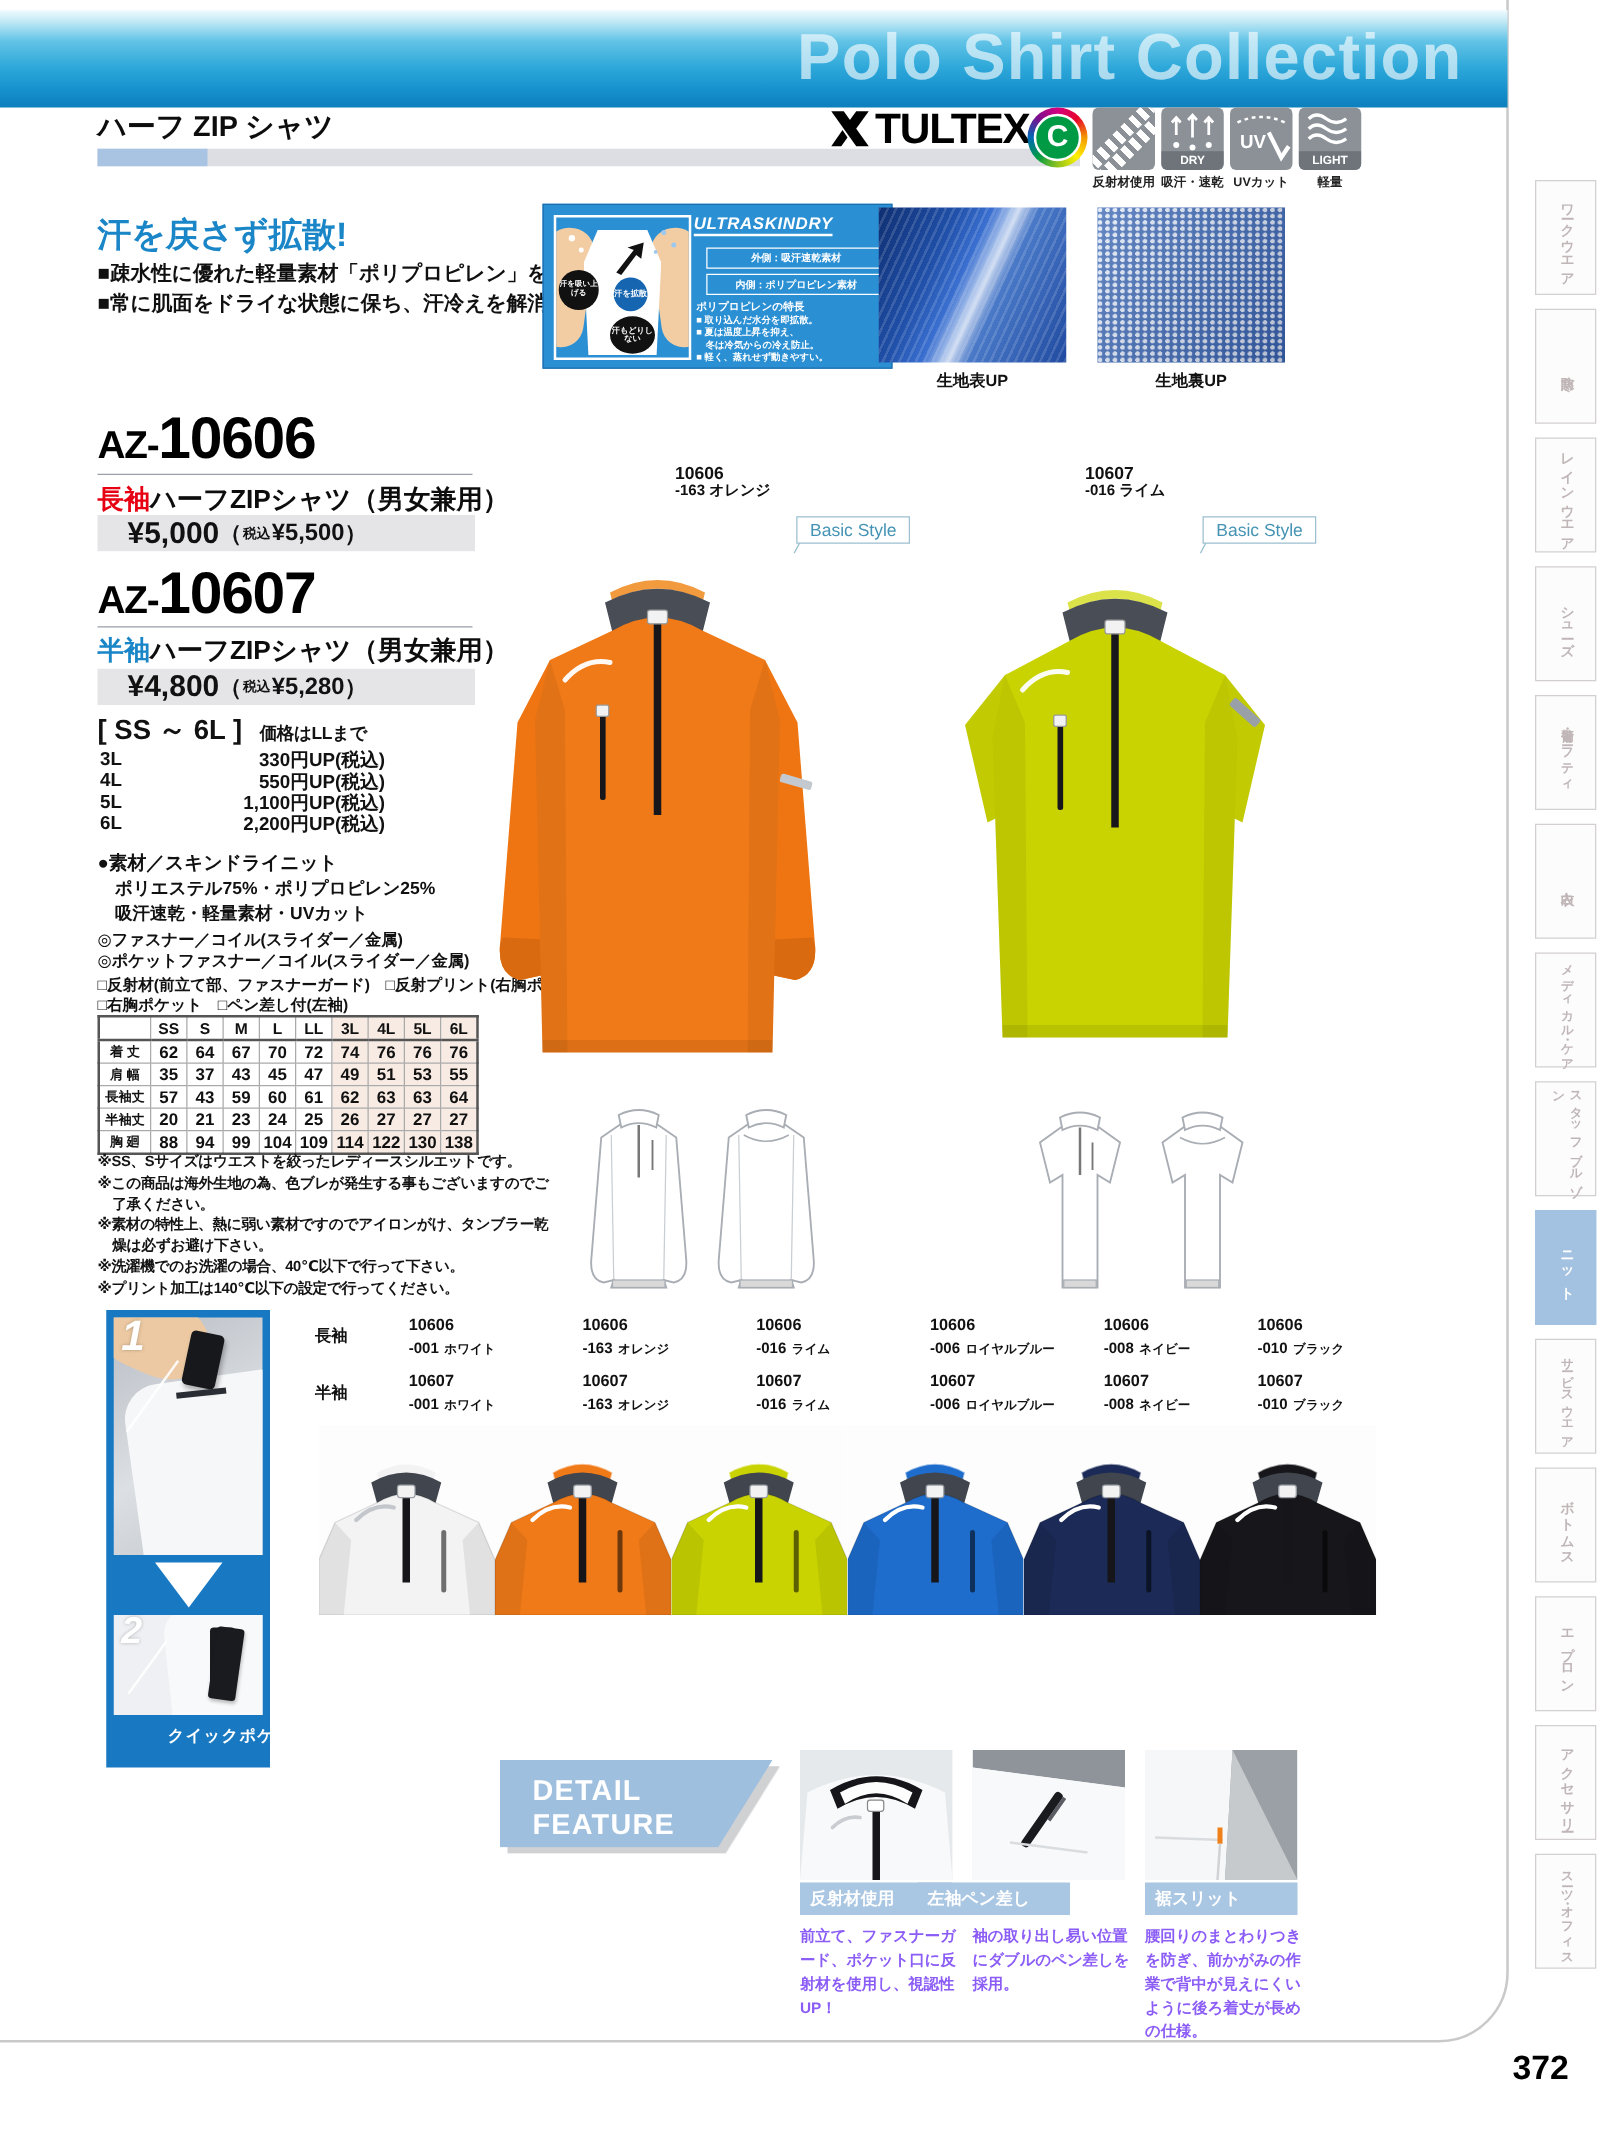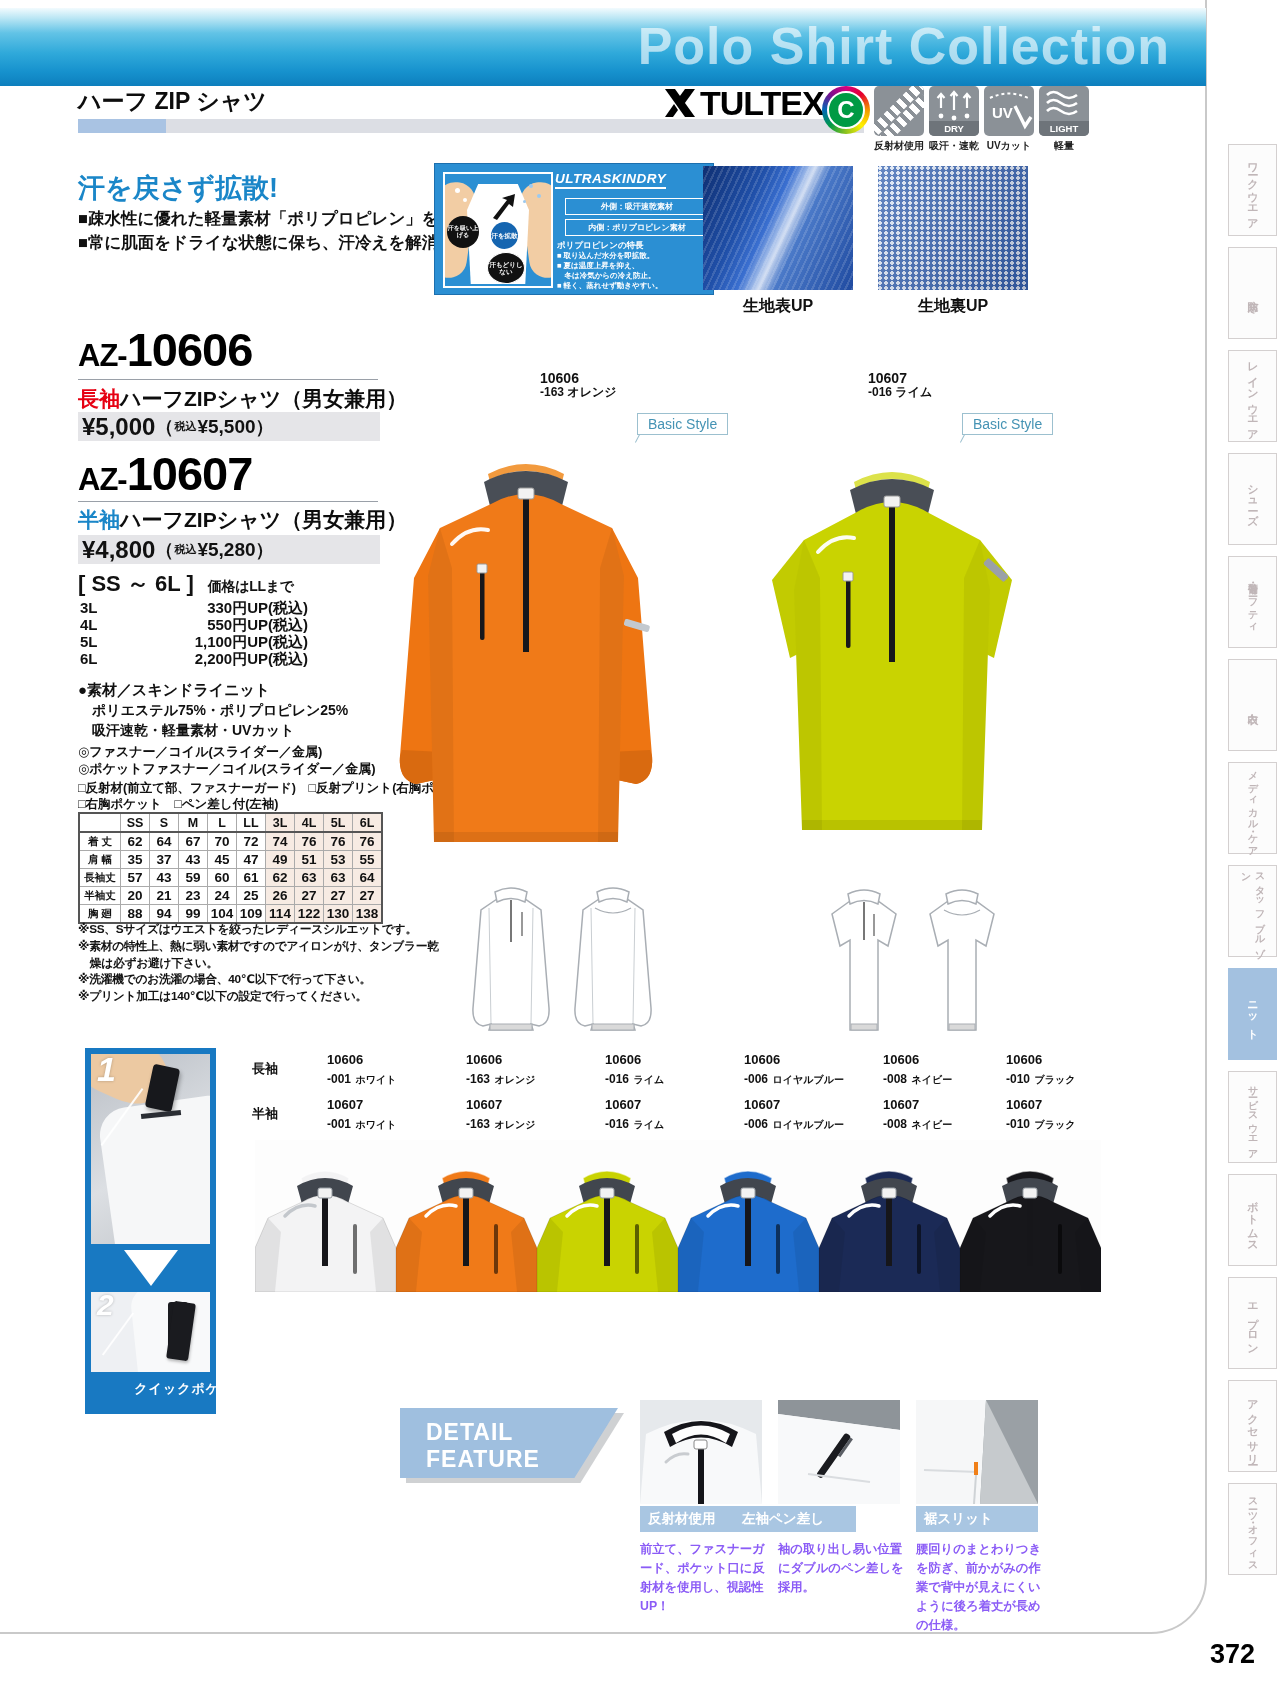--- a/index.html
+++ b/index.html
@@ -46,30 +46,30 @@
     text-align:center;font-weight:700;line-height:1.15;}
   
   .fabric{position:absolute;top:166px;width:150px;height:124px;}
   #fabric1{left:703px;background:
     repeating-linear-gradient(115deg,rgba(255,255,255,.14) 0 2px,rgba(255,255,255,0) 2px 6px),
     linear-gradient(115deg,#0f2f72 0%,#1f4fa8 30%,#3a6fd0 44%,#9db9e8 51%,#cfdcf2 54%,#4a79c8 62%,#1f4aa0 100%);}
   #fabric2{left:878px;background-color:#3a66b2;
     background-image:linear-gradient(120deg,rgba(255,255,255,.22),rgba(0,0,30,.18)),
     radial-gradient(circle at 2px 2px,#dce6f5 1.7px,rgba(0,0,0,0) 2px);
     background-size:100% 100%,6px 5px;}
-  .fabric-caption{position:absolute;top:296px;width:150px;text-align:center;font-size:16px;font-weight:800;}
+  .fabric-caption{position:absolute;top:296px;width:150px;text-align:center;font-size:13px;font-weight:800;}
   
   .az{position:absolute;left:78px;font-weight:900;color:#000;letter-spacing:-1px;}
   .az .pre{font-size:31px;}
   .az .num{font-size:47px;}
   .rule{position:absolute;left:78px;width:300px;height:1px;background:#9aa0a8;}
   .pname{position:absolute;left:78px;font-size:21px;font-weight:800;color:#0d0d0d;}
   #p1 .np{color:#e60012;} #p2 .np{color:#1a86c8;}
   .pricebar{position:absolute;left:78px;width:302px;height:29px;background:#e5e5e8;
-    display:flex;align-items:center;padding-left:4px;box-sizing:border-box;font-weight:800;}
+    display:flex;align-items:center;padding-left:24px;box-sizing:border-box;font-weight:800;}
   .pricebar .main{font-size:24px;}
   .pricebar .paren{font-size:18px;}
   .pricebar .taxl{font-size:11px;margin:0 1px;}
   .pricebar .taxp{font-size:19px;}
   #size-range{position:absolute;left:78px;top:569px;}
   #size-range .rng{font-size:22px;font-weight:900;}
   #size-range .note{font-size:14px;font-weight:700;}
   .upch{position:absolute;left:80px;width:228px;display:flex;justify-content:space-between;
     font-size:15px;font-weight:700;}
   #mat-title{position:absolute;left:78px;top:681px;font-size:15px;font-weight:800;}
@@ -360,20 +360,21 @@
           <td class="pink">114</td>
           <td class="pink">122</td>
           <td class="pink">130</td>
           <td class="pink">138</td>
         </tr>
       </tbody>
     </table>
 
   <div id="notes">
     <div class="note">※SS、Sサイズはウエストを絞ったレディースシルエットです。</div>
+    <div class="note">※この商品は海外生地の為、色ブレが発生する事もございますのでご了承ください。</div>
     <div class="note">※素材の特性上、熱に弱い素材ですのでアイロンがけ、タンブラー乾燥は必ずお避け下さい。</div>
     <div class="note">※洗濯機でのお洗濯の場合、40℃以下で行って下さい。</div>
     <div class="note">※プリント加工は140℃以下の設定で行ってください。</div>
   </div>
 
   <div class="mlabel" style="left:540px;top:370px;">
     <div class="mc">10606</div>
       <div class="mcol">-163 オレンジ</div>
   </div>
   <div class="basic-tag" style="left:637px;top:413px;">Basic Style</div>

